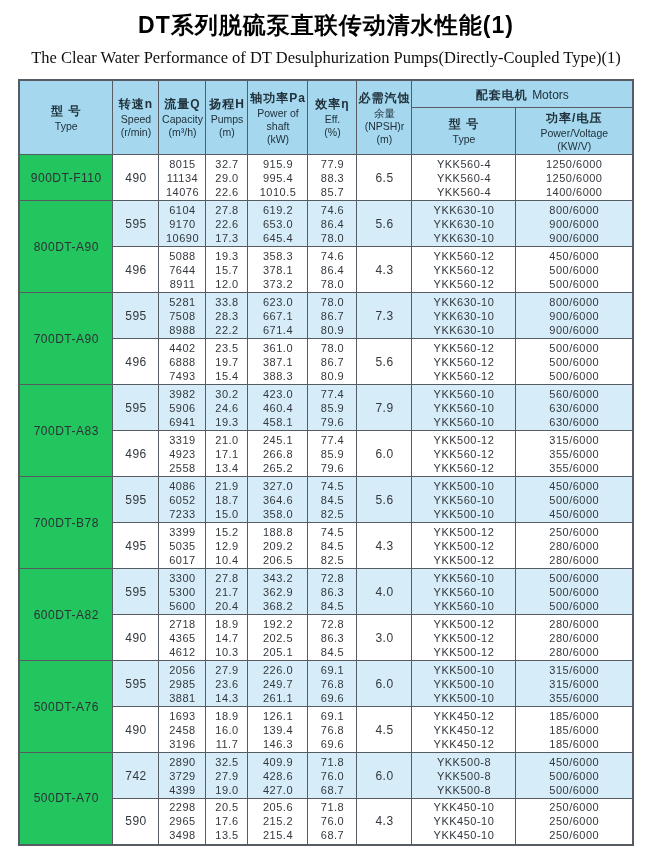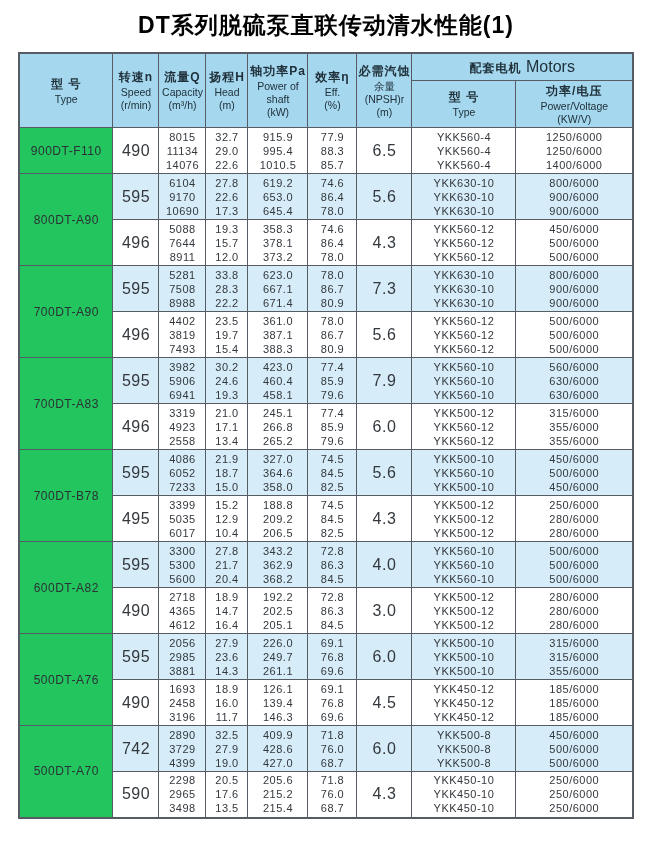--- a/index.html
+++ b/index.html
@@ -34,39 +34,40 @@
     border:1px solid var(--border);
     text-align:center;vertical-align:middle;
     padding:0;overflow:hidden;
   }
   thead th{background:var(--header-bg);color:#20313b;}
   thead tr.motors-row th{height:26px;}
   thead tr.subhead-row th{height:46px;}
   .zh{display:block;font-size:12px;font-weight:bold;line-height:17px;letter-spacing:1px;}
   .en{display:block;font-size:10.5px;font-weight:normal;line-height:13px;letter-spacing:0;}
   .zh-inline{font-size:12px;font-weight:bold;letter-spacing:1px;}
-  .en-inline{font-size:16px;font-weight:normal;}
+  .en-inline{font-size:12px;font-weight:normal;}
   tbody tr{height:46px;}
   tbody td{
     background:#ffffff;color:var(--text);
     font-size:11px;letter-spacing:0.5px;
   }
   tbody td .line{line-height:14px;}
   tbody td.shaded{background:var(--stripe-bg);}
   td.type-cell{
     font-size:12px;letter-spacing:0.5px;color:#2c3136;
     background:#22c55e;
   }
-  td.single{font-size:16px;}
+  td.single{font-size:12px;}
 </style>
 </head>
 <body>
 
 <div class="page">
   <h1 class="title">DT系列脱硫泵直联传动清水性能(1)</h1>
+  <h2 class="subtitle">The Clear Water Performance of DT Desulphurization Pumps(Directly-Coupled Type)(1)</h2>
 
   <table class="perf">
     <colgroup>
       <col style="width:94px">
       <col style="width:46px">
       <col style="width:47px">
       <col style="width:42px">
       <col style="width:60px">
       <col style="width:49px">
       <col style="width:55px">
@@ -84,21 +85,21 @@
             <span class="en">Speed</span>
             <span class="en">(r/min)</span>
           </th>
         <th rowspan="2">
             <span class="zh">流量Q</span>
             <span class="en">Capacity</span>
             <span class="en">(m³/h)</span>
           </th>
         <th rowspan="2">
             <span class="zh">扬程H</span>
-            <span class="en">Head</span>
+            <span class="en">Pumps</span>
             <span class="en">(m)</span>
           </th>
         <th rowspan="2">
             <span class="zh">轴功率Pa</span>
             <span class="en">Power of</span>
             <span class="en">shaft</span>
             <span class="en">(kW)</span>
           </th>
         <th rowspan="2">
             <span class="zh">效率η</span>
@@ -283,21 +284,21 @@
             <div class="line">900/6000</div>
             <div class="line">900/6000</div>
           </td>
         </tr>
         <tr>
           <td class="single">
             <div class="line">496</div>
           </td>
           <td>
             <div class="line">4402</div>
-            <div class="line">3819</div>
+            <div class="line">6888</div>
             <div class="line">7493</div>
           </td>
           <td>
             <div class="line">23.5</div>
             <div class="line">19.7</div>
             <div class="line">15.4</div>
           </td>
           <td>
             <div class="line">361.0</div>
             <div class="line">387.1</div>
@@ -520,21 +521,21 @@
             <div class="line">490</div>
           </td>
           <td>
             <div class="line">2718</div>
             <div class="line">4365</div>
             <div class="line">4612</div>
           </td>
           <td>
             <div class="line">18.9</div>
             <div class="line">14.7</div>
-            <div class="line">16.4</div>
+            <div class="line">10.3</div>
           </td>
           <td>
             <div class="line">192.2</div>
             <div class="line">202.5</div>
             <div class="line">205.1</div>
           </td>
           <td>
             <div class="line">72.8</div>
             <div class="line">86.3</div>
             <div class="line">84.5</div>

